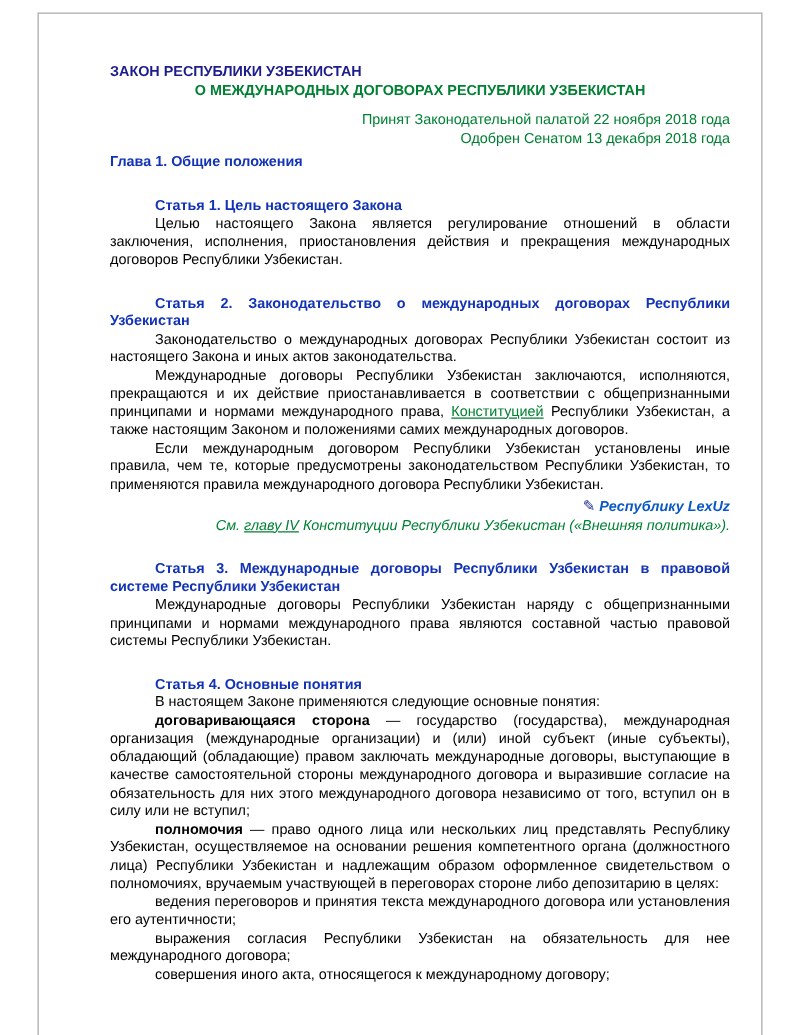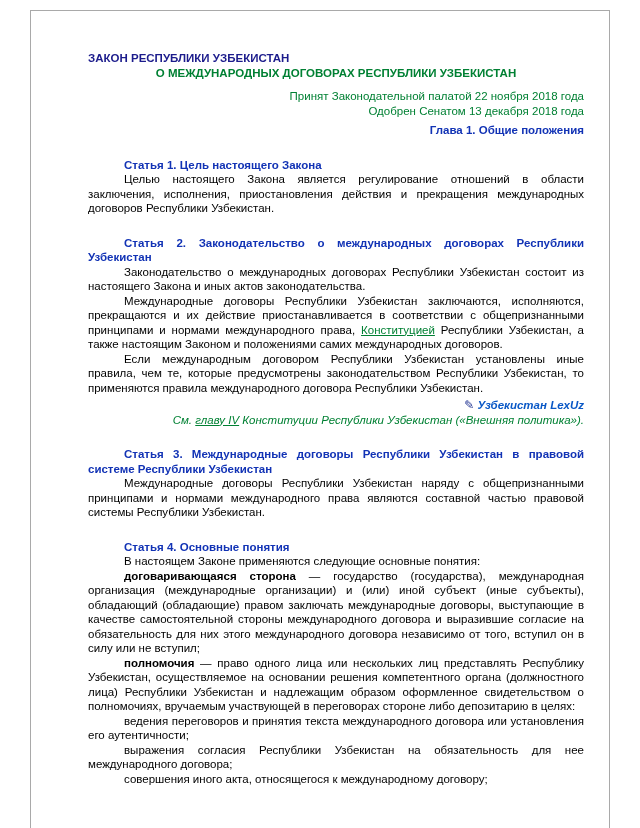--- a/index.html
+++ b/index.html
@@ -15,21 +15,21 @@
     left: 30px; top: 10px;
     width: 580px; height: 850px;
     background: #ffffff;
     border: 1px solid #a9a9a9;
     padding: 40px 25px 20px 57px;
   }
   p { margin: 0; font-size: 11.5px; line-height: 14.5px; color: #000; text-align: right; }
   .law-title   { color: #1c1c8c; font-weight: bold; text-align: left; }
   .law-subtitle{ color: #008033; font-weight: bold; text-align: center; margin-bottom: 9px; }
   .meta        { color: #008033; }
-  .chapter     { color: #1233b5; font-weight: bold; text-align: right; margin-top: 5px; }
+  .chapter     { color: #1233b5; font-weight: bold; text-align: left; margin-top: 5px; }
   .art-heading { color: #1233b5; font-weight: bold; text-align: justify; text-indent: 36px; margin-top: 20px; }
   .body-p      { text-align: justify; text-indent: 36px; }
   .term        { font-weight: bold; }
   a.link       { color: #008033; text-decoration: underline; cursor: pointer; }
   .comment-label { text-indent: 40px; margin-top: 3px; }
   .pencil      { color: #1c2f8f; font-style: normal; font-size: 12px; }
   .comment-name{ color: #0a58c6; font-weight: bold; font-style: italic; }
   .comment-see { text-indent: 40px; color: #008033; font-style: italic; margin-bottom: 2px; }
   .comment-see a.link { font-style: italic; }
 </style>
@@ -47,21 +47,21 @@
   <p class="chapter">Глава 1. Общие положения</p>
 
   <p class="art-heading">Статья 1. Цель настоящего Закона</p>
   <p class="body-p">Целью настоящего Закона является регулирование отношений в области заключения, исполнения, приостановления действия и прекращения международных договоров Республики Узбекистан.</p>
 
   <p class="art-heading">Статья 2. Законодательство о международных договорах Республики Узбекистан</p>
   <p class="body-p">Законодательство о международных договорах Республики Узбекистан состоит из настоящего Закона и иных актов законодательства.</p>
   <p class="body-p"><span>Международные договоры Республики Узбекистан заключаются, исполняются, прекращаются и их действие приостанавливается в соответствии с общепризнанными принципами и нормами международного права, </span><a class="link">Конституцией</a><span> Республики Узбекистан, а также настоящим Законом и положениями самих международных договоров.</span></p>
   <p class="body-p">Если международным договором Республики Узбекистан установлены иные правила, чем те, которые предусмотрены законодательством Республики Узбекистан, то применяются правила международного договора Республики Узбекистан.</p>
 
-  <p class="comment-label"><span class="pencil">✎</span> <span class="comment-name">Узбекистан LexUz</span></p>
+  <p class="comment-label"><span class="pencil">✎</span> <span class="comment-name">Республику LexUz</span></p>
   <p class="comment-see"><span>См. </span><a class="link">главу IV</a><span> Конституции Республики Узбекистан («Внешняя политика»).</span></p>
 
   <p class="art-heading">Статья 3. Международные договоры Республики Узбекистан в правовой системе Республики Узбекистан</p>
   <p class="body-p">Международные договоры Республики Узбекистан наряду с общепризнанными принципами и нормами международного права являются составной частью правовой системы Республики Узбекистан.</p>
 
   <p class="art-heading">Статья 4. Основные понятия</p>
   <p class="body-p">В настоящем Законе применяются следующие основные понятия:</p>
   <p class="body-p"><span class="term">договаривающаяся сторона</span><span> — государство (государства), международная организация (международные организации) и (или) иной субъект (иные субъекты), обладающий (обладающие) правом заключать международные договоры, выступающие в качестве самостоятельной стороны международного договора и выразившие согласие на обязательность для них этого международного договора независимо от того, вступил он в силу или не вступил;</span></p>
   <p class="body-p"><span class="term">полномочия</span><span> — право одного лица или нескольких лиц представлять Республику Узбекистан, осуществляемое на основании решения компетентного органа (должностного лица) Республики Узбекистан и надлежащим образом оформленное свидетельством о полномочиях, вручаемым участвующей в переговорах стороне либо депозитарию в целях:</span></p>
   <p class="body-p">ведения переговоров и принятия текста международного договора или установления его аутентичности;</p>

